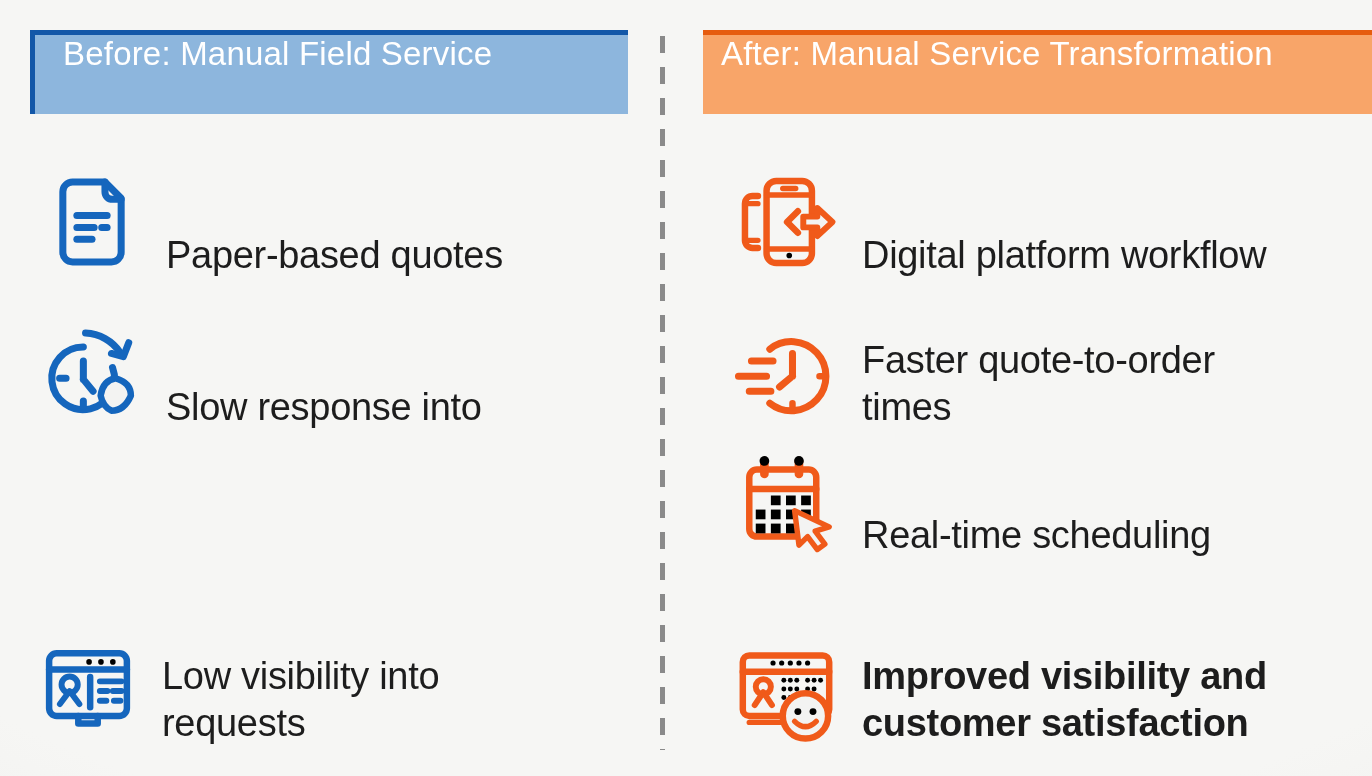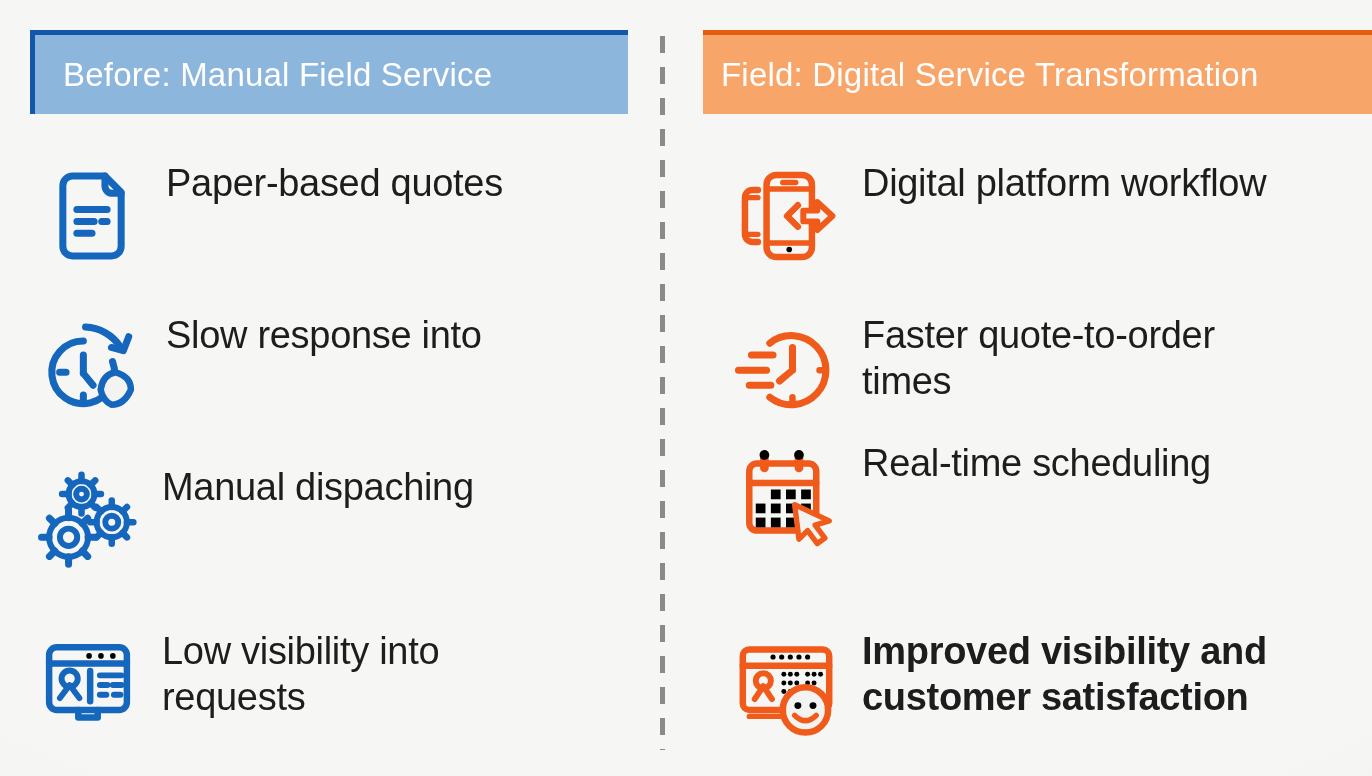--- a/index.html
+++ b/index.html
@@ -8,21 +8,21 @@
     font-family:"Liberation Sans","DejaVu Sans",sans-serif;
     overflow:hidden;
   }
   .canvas{
     position:relative;width:1372px;height:776px;
     background:radial-gradient(ellipse 130% 120% at 50% 45%, #f6f6f4 55%, #e7e7e5 100%);
   }
   
   .hdr{
     position:absolute;top:30px;height:84px;
-    display:flex;align-items:center;
+    display:flex;
     color:#ffffff;font-size:33px;letter-spacing:.2px;
     box-sizing:border-box;
   }
   .hdr-left{
     left:30px;width:598px;
     background:#8db6dd;
     border-top:5px solid #1257a8;border-left:5px solid #1257a8;
     padding-left:28px;
   }
   .hdr-right{
@@ -31,21 +31,21 @@
     border-top:5px solid #e65c0f;
     padding-left:18px;
   }
   
   .divider{
     position:absolute;left:660px;top:36px;width:5px;height:714px;
     background:repeating-linear-gradient(to bottom,#8a8a8a 0 17px,transparent 17px 31px);
   }
   
   .row{
-    position:absolute;display:flex;align-items:flex-start;height:118px;
+    position:absolute;display:flex;align-items:flex-end;height:118px;
   }
   .row .iconbox{
     width:112px;height:112px;flex:none;display:flex;align-items:center;justify-content:center;
   }
   .row .iconbox svg{width:108px;height:108px;display:block;fill:none;stroke-linecap:round;stroke-linejoin:round;}
   .col-left .iconbox svg{stroke:#1566bd;}
   .col-right .iconbox svg{stroke:#f05a1a;}
   .item-label{
     margin-left:18px;
     font-size:38px;line-height:1.22;letter-spacing:-0.3px;
@@ -63,21 +63,21 @@
 </style>
 </head>
 <body>
 
 <div class="canvas">
 
   <div class="hdr hdr-left">
     <span>Before: Manual Field Service</span>
   </div>
   <div class="hdr hdr-right">
-    <span>Field: Digital Service Transformation</span>
+    <span>After: Manual Service Transformation</span>
   </div>
 
   <div class="divider"></div>
 
   <div class="row col-left rl1">
     <div class="iconbox">
       <svg viewBox="0 0 100 100" stroke-width="6.5">
         <path d="M62,13 H32 c-5,0 -9,4 -9,9 v56 c0,5 4,9 9,9 h36 c5,0 9,-4 9,-9 V28 Z"></path>
         <path d="M62,13 v9 c0,4 3,7 7,7 h8"></path>
         <path d="M36,44 H64"></path>
@@ -95,39 +95,20 @@
         <path d="M44,12 A41,41 0 0 1 76,30"></path>
         <path d="M68,31 L79,34 L84,21" fill="none"></path>
         <path d="M42,38 V55 M42,55 L51,66"></path>
         <path d="M20,54 H26 M42,75 V80"></path>
         <path class="bgmask" d="M58,70 Q60,56 72,54 Q86,58 86,70 Q80,84 68,84 Q60,80 58,70 Z" stroke-width="6"></path>
       </svg>
     </div>
     <div class="item-label">Slow response into</div>
   </div>
 
-  <div class="row col-left rl3">
-    <div class="iconbox">
-      <svg viewBox="0 0 100 100" stroke-width="5.5">
-
-        <circle cx="44" cy="26" r="12"></circle>
-          <circle cx="44" cy="26" r="5"></circle>
-        <path stroke-width="6" d="M56,26 L62,26 M52.5,34.5 L56.7,38.7 M44,38 L44,44 M35.5,34.5 L31.3,38.7 M32,26 L26,26 M35.5,17.5 L31.3,13.3 M44,14 L44,8 M52.5,17.5 L56.7,13.3"></path>
-
-        <circle cx="72" cy="52" r="14"></circle>
-          <circle cx="72" cy="52" r="6"></circle>
-        <path stroke-width="6" d="M86,52 L92,52 M81.9,61.9 L86.1,66.1 M72,66 L72,72 M62.1,61.9 L57.9,66.1 M58,52 L52,52 M62.1,42.1 L57.9,37.9 M72,38 L72,32 M81.9,42.1 L86.1,37.9"></path>
-
-        <circle cx="32" cy="66" r="18"></circle>
-          <circle cx="32" cy="66" r="8"></circle>
-        <path stroke-width="6.5" d="M50,66 L57,66 M44.7,78.7 L49.7,83.7 M32,84 L32,91 M19.3,78.7 L14.3,83.7 M14,66 L7,66 M19.3,53.3 L14.3,48.3 M32,48 L32,41 M44.7,53.3 L49.7,48.3"></path>
-      </svg>
-    </div>
-    <div class="item-label">Manual dispaching</div>
-  </div>
 
   <div class="row col-right rr1">
     <div class="iconbox">
       <svg viewBox="0 0 100 100" stroke-width="6">
         <path d="M24,26 h-5 c-4,0 -7,3 -7,7 v34 c0,4 3,7 7,7 h5"></path>
         <path d="M13,33 H24 M13,67 H24" stroke-width="5"></path>
         <rect x="32" y="12" width="42" height="76" rx="9"></rect>
         <path d="M32,25 H74 M32,75 H74" stroke-width="5"></path>
         <path d="M47,19 H59" stroke-width="5"></path>
         <circle class="dotfill" cx="53" cy="81" r="2.6"></circle>

